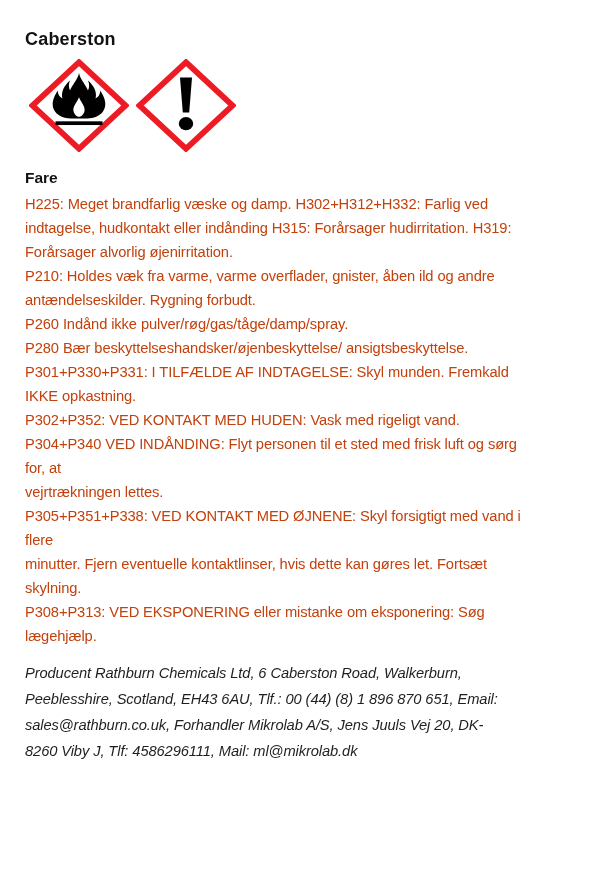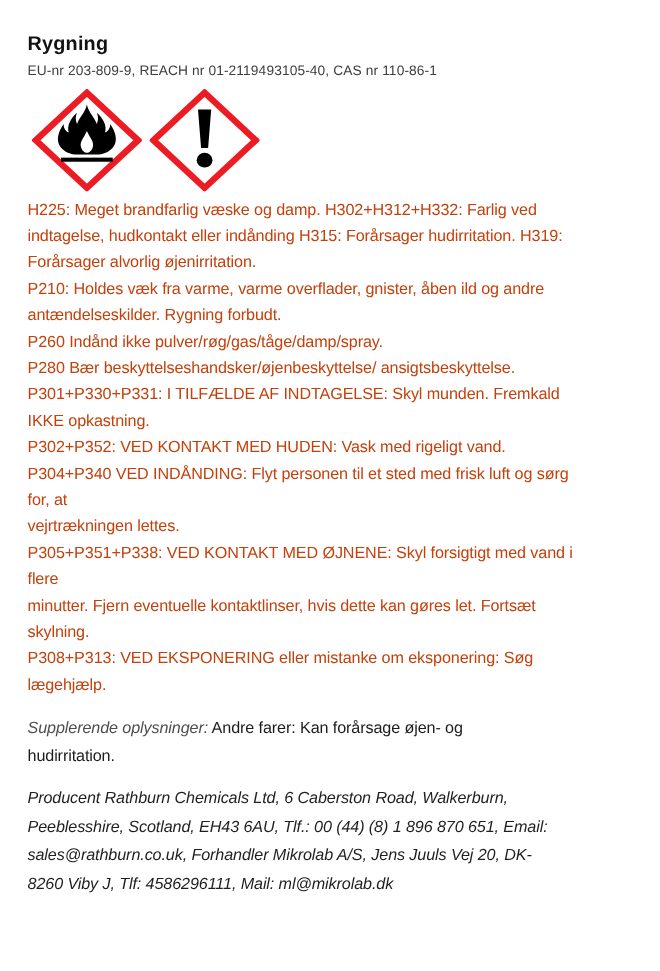--- a/index.html
+++ b/index.html
@@ -24,41 +24,41 @@
   .producer{
     margin:12px 0 0 0;font-size:14.7px;line-height:26px;font-style:italic;
     color:#1f1f1f;white-space:pre-line;letter-spacing:-.1px;
   }
 </style>
 </head>
 <body>
 
 <div class="page">
 
-  <h1 class="title">Rygning</h1>
+  <h1 class="title">Caberston</h1>
 
-  <div class="registry">EU-nr 203-809-9, REACH nr 01-2119493105-40, CAS nr 110-86-1</div>
 
   <div class="pictos">
 
     <svg class="picto" width="100" height="93" viewBox="0 0 100 100" preserveAspectRatio="none" role="img">
       <path d="M50 3.5 L96.5 50 L50 96.5 L3.5 50 Z" fill="#ffffff" stroke="#ED1C24" stroke-width="6"></path>
       <path d="M50 15 C51.5 23 57 27.5 59 34 C60.5 30 60.5 26.5 59 23 C64.5 28 68.5 35.5 66.5 42.5 C69.5 41 71.5 37.5 71 34 C76 41 78.5 50 74 56.5 C70.5 61.5 64.5 64 58.5 64 L41.5 64 C35.5 64 29.5 61.5 26 56.5 C21.5 50 24 41 29 34 C28.5 37.5 30.5 41 33.5 42.5 C31.5 35.5 35.5 28 41 23 C39.5 26.5 39.5 30 41 34 C43 27.5 48.5 23 50 15 Z" fill="#000000"></path>
       <path d="M50 41 C52.5 47.5 56.5 51 55.5 56 C54.7 60.3 51.8 62.2 50 62.2 C48.2 62.2 45.3 60.3 44.5 56 C43.5 51 47.5 47.5 50 41 Z" fill="#ffffff"></path>
       <rect x="26.5" y="67" width="47" height="4" fill="#000000"></rect>
     </svg>
 
     <svg class="picto" width="100" height="93" viewBox="0 0 100 100" preserveAspectRatio="none" role="img">
       <path d="M50 3.5 L96.5 50 L50 96.5 L3.5 50 Z" fill="#ffffff" stroke="#ED1C24" stroke-width="6"></path>
       <path d="M44 20 L56 20 L53.2 57.5 L46.8 57.5 Z" fill="#000000"></path>
       <circle cx="50" cy="69.5" r="7.2" fill="#000000"></circle>
     </svg>
 
   </div>
 
+  <div class="signal">Fare</div>
 
   <div class="statements">H225: Meget brandfarlig væske og damp. H302+H312+H332: Farlig ved
 indtagelse, hudkontakt eller indånding H315: Forårsager hudirritation. H319:
 Forårsager alvorlig øjenirritation.
 P210: Holdes væk fra varme, varme overflader, gnister, åben ild og andre
 antændelseskilder. Rygning forbudt.
 P260 Indånd ikke pulver/røg/gas/tåge/damp/spray.
 P280 Bær beskyttelseshandsker/øjenbeskyttelse/ ansigtsbeskyttelse.
 P301+P330+P331: I TILFÆLDE AF INDTAGELSE: Skyl munden. Fremkald
 IKKE opkastning.
@@ -66,21 +66,19 @@
 P304+P340 VED INDÅNDING: Flyt personen til et sted med frisk luft og sørg
 for, at
 vejrtrækningen lettes.
 P305+P351+P338: VED KONTAKT MED ØJNENE: Skyl forsigtigt med vand i
 flere
 minutter. Fjern eventuelle kontaktlinser, hvis dette kan gøres let. Fortsæt
 skylning.
 P308+P313: VED EKSPONERING eller mistanke om eksponering: Søg
 lægehjælp.</div>
 
-  <p class="supplementary"><span class="label">Supplerende oplysninger:</span> <span class="rest">Andre farer: Kan forårsage øjen- og
-hudirritation.</span></p>
 
   <p class="producer">Producent Rathburn Chemicals Ltd, 6 Caberston Road, Walkerburn,
 Peeblesshire, Scotland, EH43 6AU, Tlf.: 00 (44) (8) 1 896 870 651, Email:
 sales@rathburn.co.uk, Forhandler Mikrolab A/S, Jens Juuls Vej 20, DK-
 8260 Viby J, Tlf: 4586296111, Mail: ml@mikrolab.dk</p>
 
 </div>
 
 </body></html>

